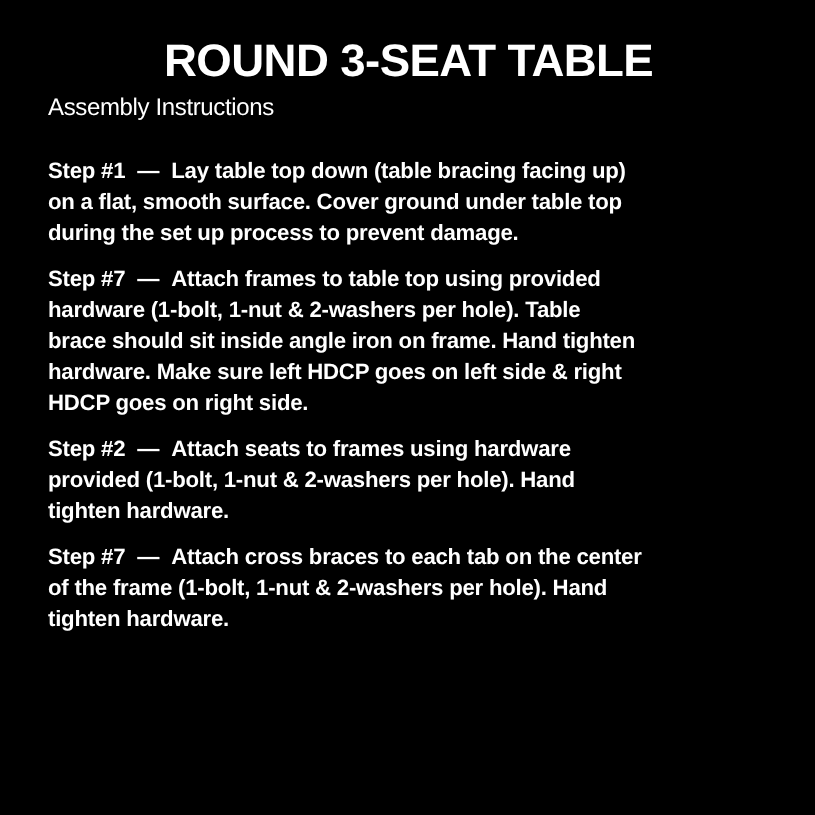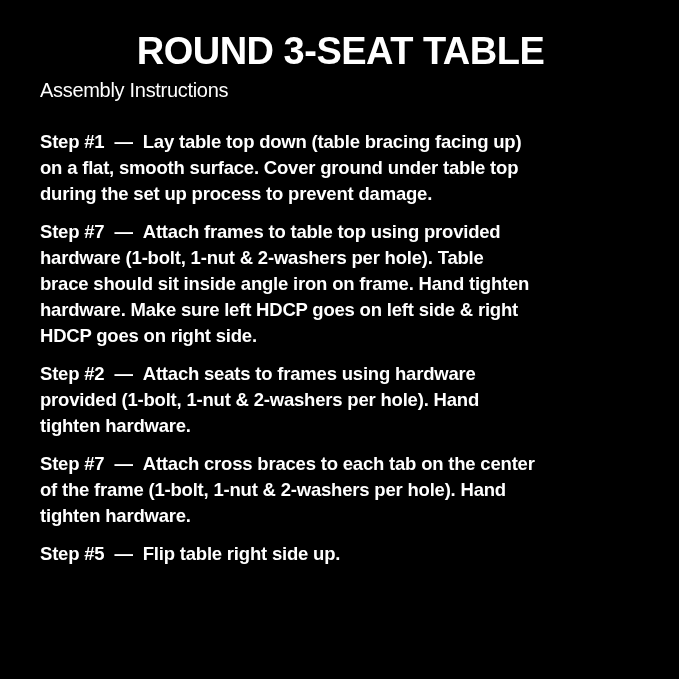--- a/index.html
+++ b/index.html
@@ -77,16 +77,15 @@
 HDCP goes on right side.</span></p>
 
     <p class="step"><span class="step-label">Step #2</span><span class="step-dash">—</span><span class="step-text">Attach seats to frames using hardware
 provided (1-bolt, 1-nut &amp; 2-washers per hole). Hand
 tighten hardware.</span></p>
 
     <p class="step"><span class="step-label">Step #7</span><span class="step-dash">—</span><span class="step-text">Attach cross braces to each tab on the center
 of the frame (1-bolt, 1-nut &amp; 2-washers per hole). Hand
 tighten hardware.</span></p>
 
-    <p class="step"><span class="step-label">Step #5</span><span class="step-dash">—</span><span class="step-text">Flip table right side up.</span></p>
 
   </div>
 </div>
 
 </body></html>

